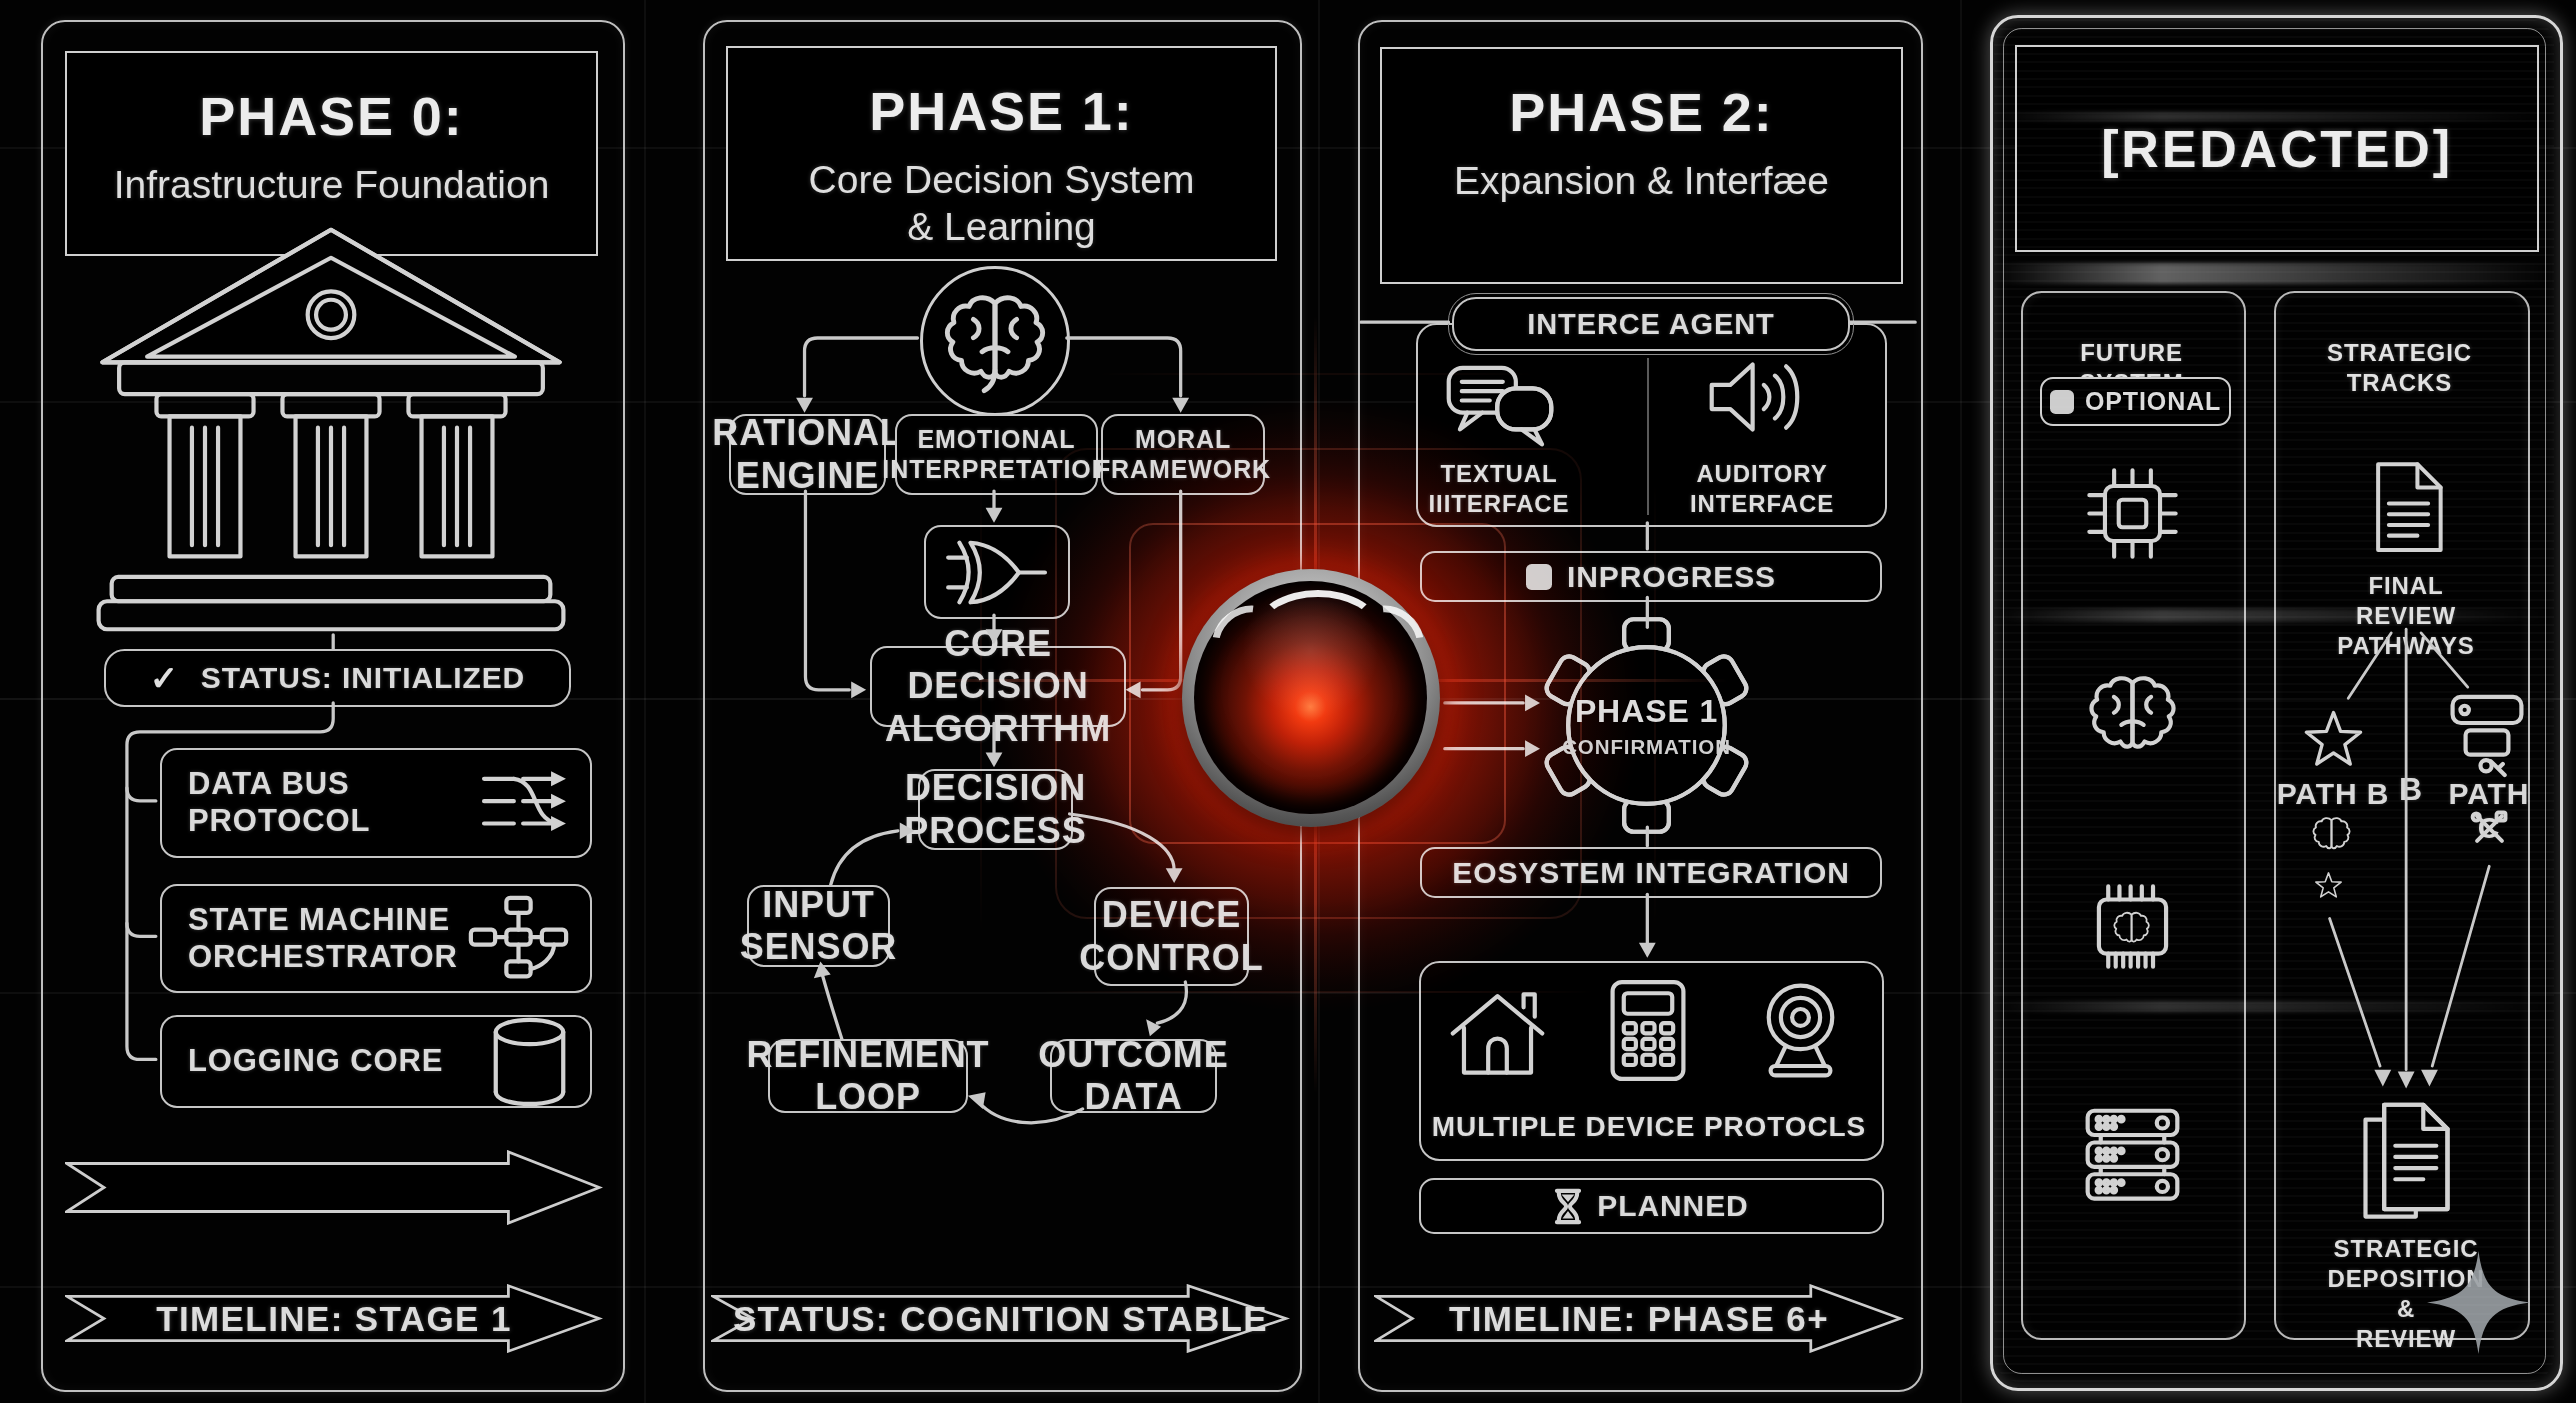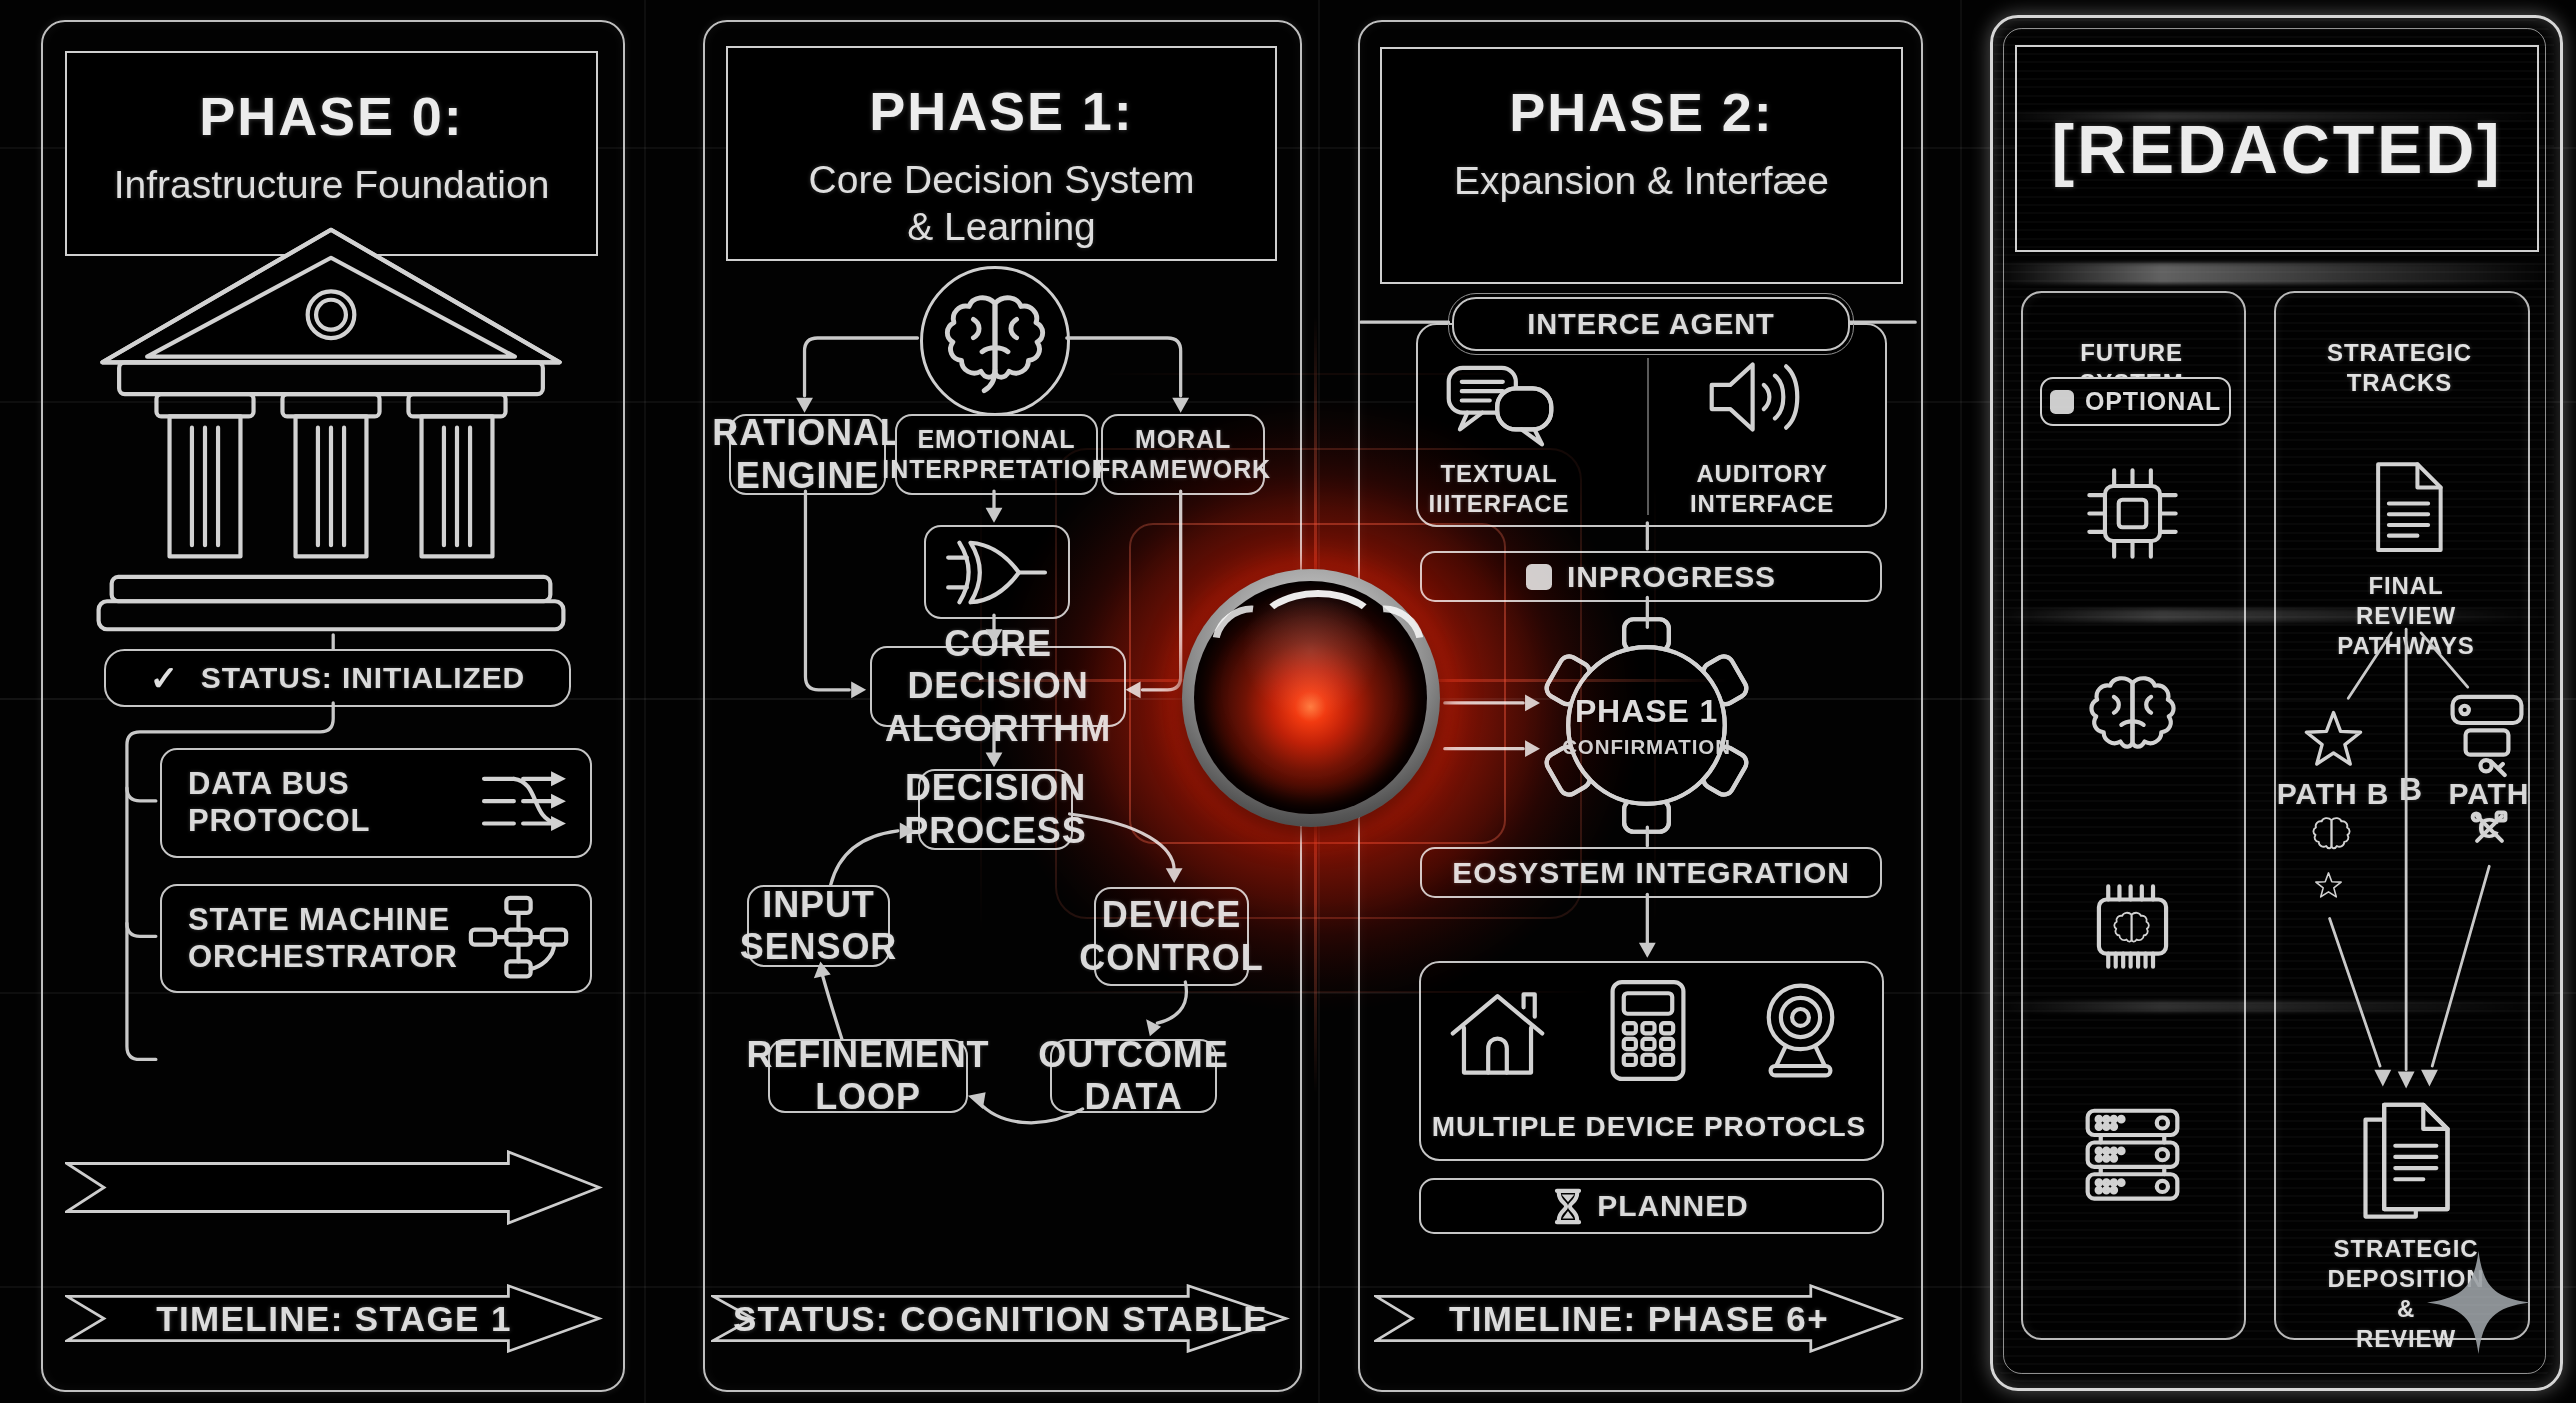--- a/index.html
+++ b/index.html
@@ -163,20 +163,28 @@
       <rect x="40" y="2" width="26" height="16" rx="4"></rect>
       <rect x="2" y="36" width="26" height="16" rx="4"></rect>
       <rect x="40" y="36" width="26" height="16" rx="4"></rect>
       <rect x="78" y="36" width="26" height="16" rx="4"></rect>
       <rect x="40" y="70" width="26" height="16" rx="4"></rect>
       <path d="M53,18 V36 M28,44 H40 M66,44 H78 M53,52 V70"></path>
       <path d="M91,52 C91,66 76,76 66,78"></path>
     </svg>
   </div>
 
+  <div class="node leftnode bigtext" style="left:160px;top:1015px;width:402px;height:89px">
+    <span class="lbl">LOGGING CORE</span>
+    <svg class="icon boxicon" width="77" height="90" viewBox="0 0 82 96">
+      <ellipse cx="41" cy="16" rx="36" ry="13"></ellipse>
+      <path d="M5,16 V80 M77,16 V80"></path>
+      <path d="M5,80 C5,97 77,97 77,80"></path>
+    </svg>
+  </div>
 
   <div class="banner" style="left:65px;top:1150px;width:538px;height:75px">
     <svg viewBox="0 0 580 78" preserveAspectRatio="none">
       <polygon points="2,14 478,14 478,2 576,39 478,76 478,64 2,64 42,39"></polygon>
     </svg>
   </div>
 
   <div class="banner" style="left:65px;top:1284px;width:538px;height:69px">
     <svg viewBox="0 0 580 78" preserveAspectRatio="none">
       <polygon points="2,14 478,14 478,2 576,39 478,76 478,64 2,64 42,39"></polygon>
@@ -387,21 +395,21 @@
     <svg viewBox="0 0 580 78" preserveAspectRatio="none">
       <polygon points="2,14 478,14 478,2 576,39 478,76 478,64 2,64 42,39"></polygon>
     </svg>
     <span class="banner-t">TIMELINE: PHASE 6+</span>
   </div>
 
   <div class="redouter" style="left:1990px;top:15px;width:567px;height:1370px"></div>
   <div class="redinner" style="left:2003px;top:28px;width:541px;height:1344px"></div>
 
   <div class="titlebox" style="left:2015px;top:45px;width:520px;height:203px;justify-content:center">
-    <div class="t1" style="margin-top:0;font-size:68px;letter-spacing:2.8px">[REDACTED]</div>
+    <div class="t1" style="margin-top:0;font-size:52px;letter-spacing:2.8px">[REDACTED]</div>
   </div>
 
   <div class="subpanel" style="left:2021px;top:291px;width:221px;height:1045px"></div>
   <div class="subpanel" style="left:2274px;top:291px;width:252px;height:1045px"></div>
 
   <div class="subtitle pre" style="left:2028px;top:308px;width:207px">
     <span class="pre">FUTURE SYSTEM
 EXPANSIONS</span>
   </div>
   <div class="badge" style="left:2040px;top:377px;width:187px;height:45px">

